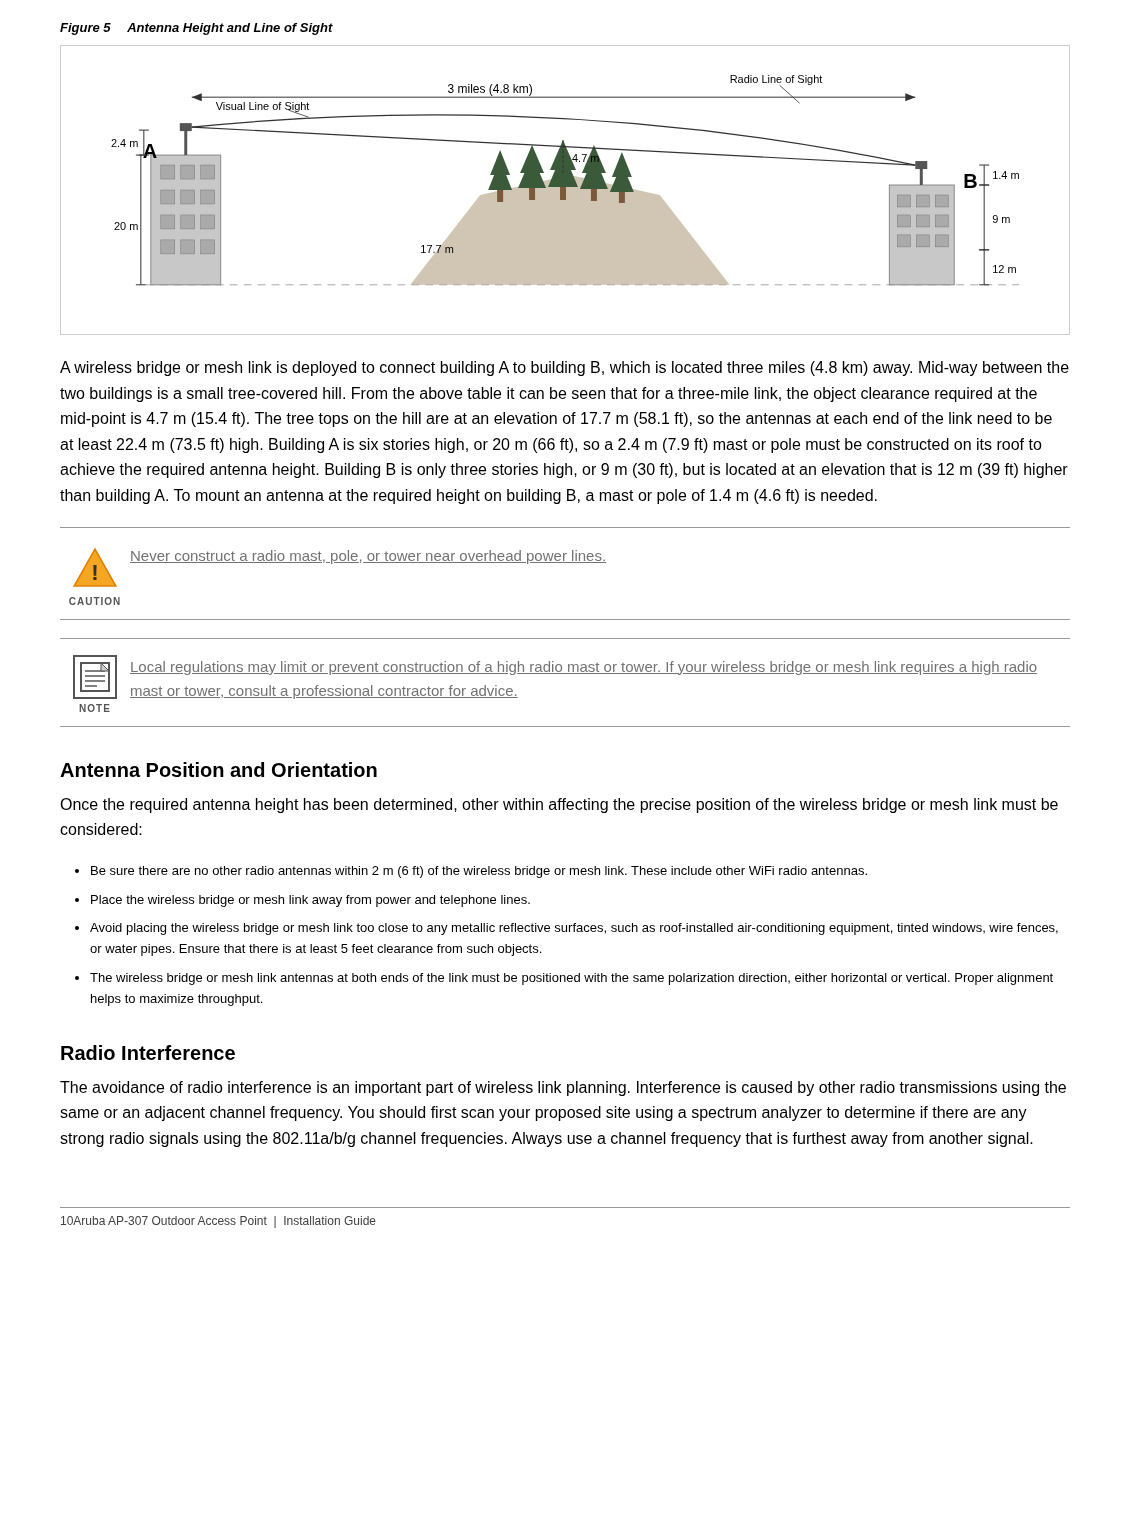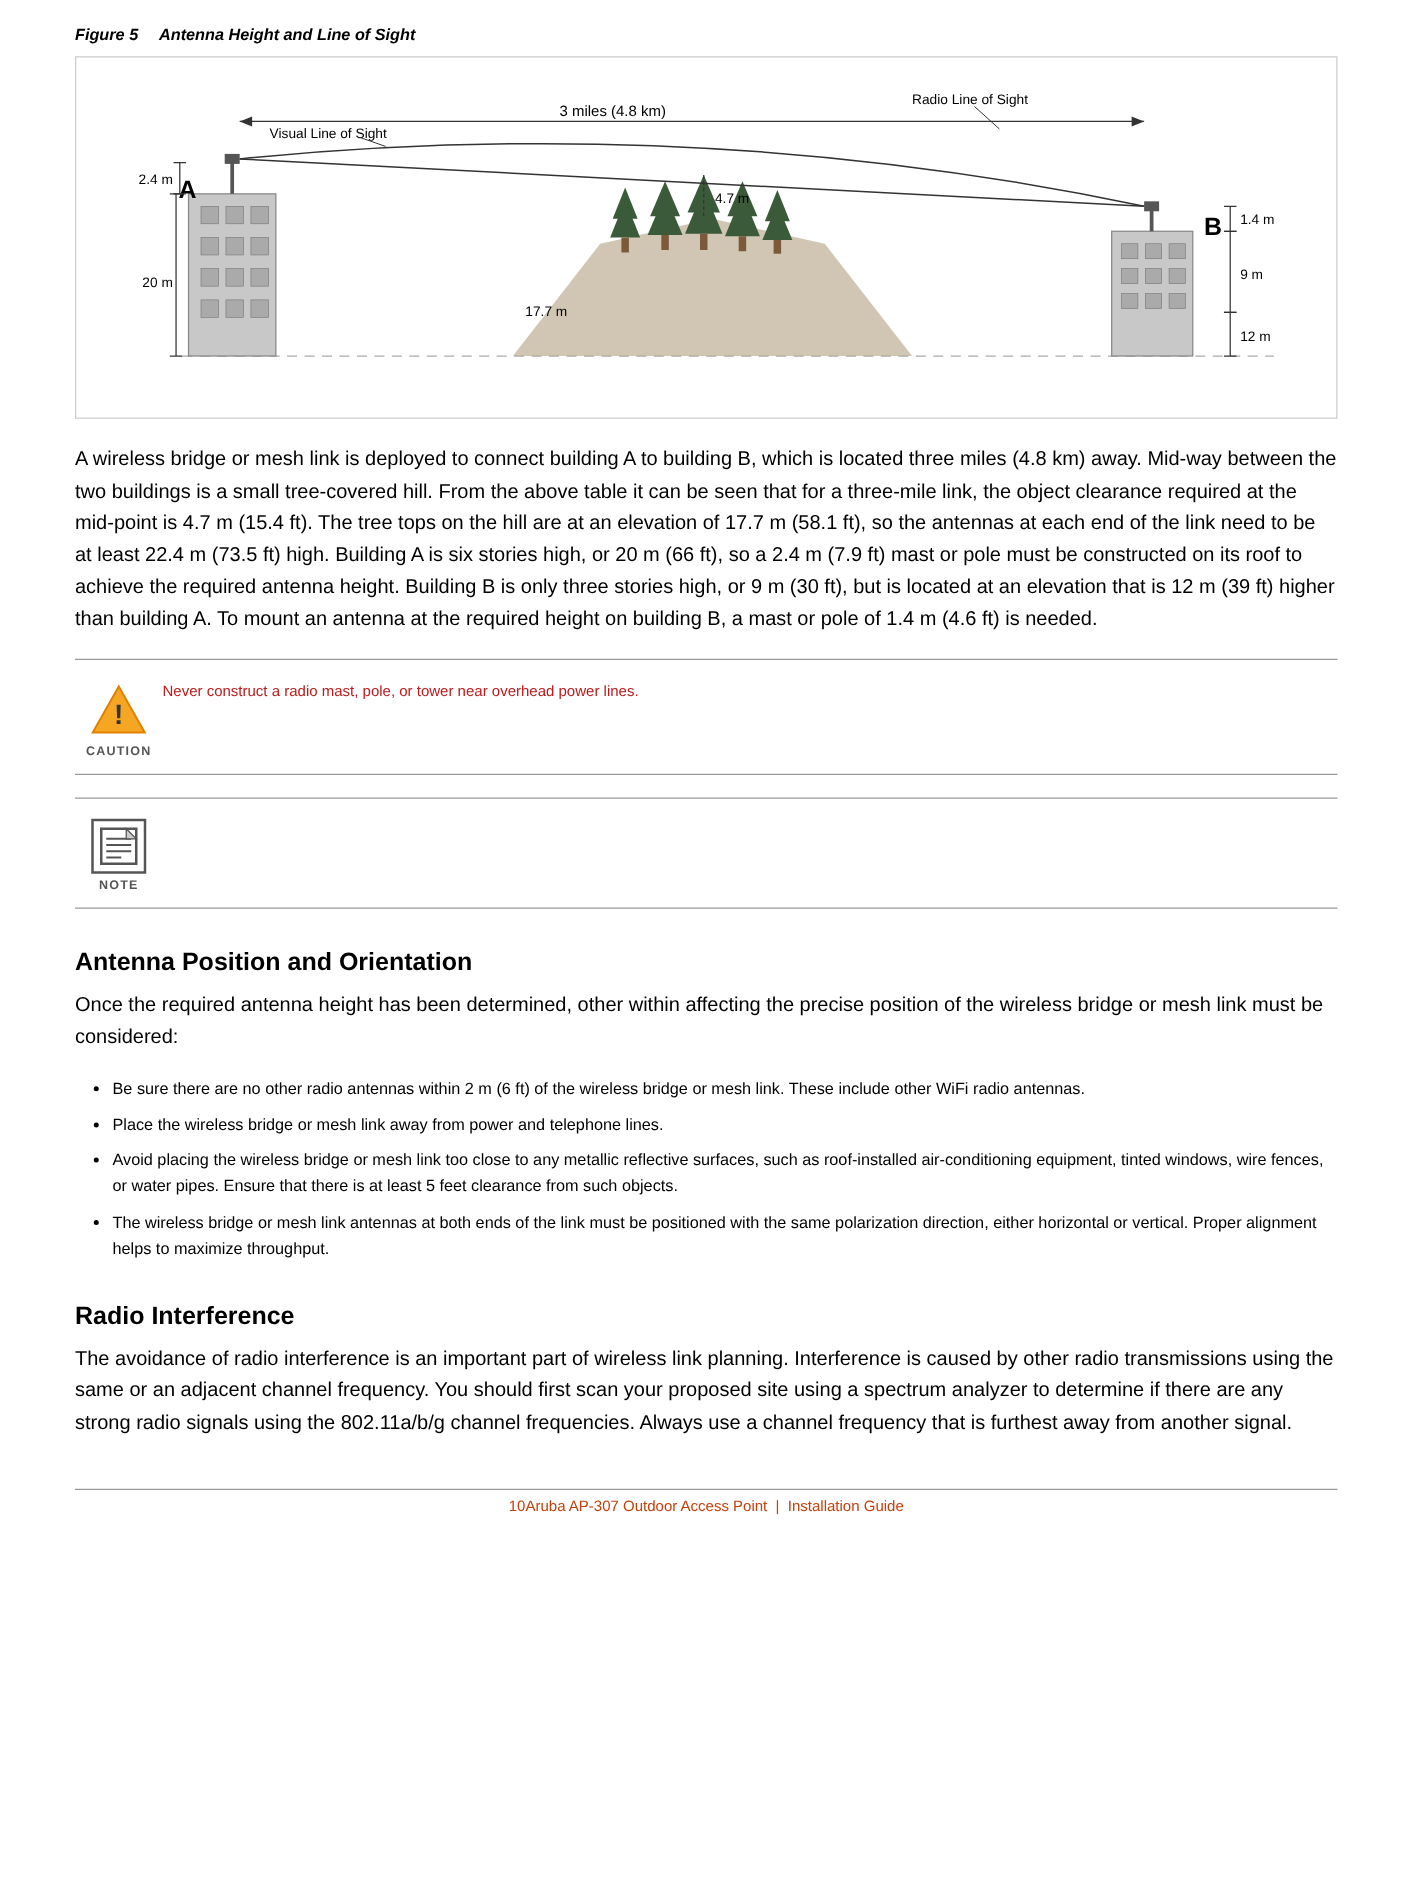--- a/index.html
+++ b/index.html
@@ -76,24 +76,25 @@
 
     .notice-label {
       font-size: 10px;
       font-weight: bold;
       letter-spacing: 1px;
       margin-top: 4px;
       color: #555;
     }
 
     .notice-text {
-      font-size: 12px;
+      font-size: 15px;
       line-height: 1.6;
       padding-top: 4px;
-      color: #b91c1c;
+      color: #737373;
+      text-decoration: underline;
     }
 
     
     .section-heading {
       font-size: 20px;
       font-weight: bold;
       color: #000;
       margin-bottom: 10px;
       margin-top: 32px;
     }
@@ -106,26 +107,26 @@
     }
     .bullet-list li {
       font-size: 13px;
       line-height: 1.6;
       margin-bottom: 8px;
     }
 
     
     .footer {
       border-top: 1px solid #999;
-      margin-top: 40px;
+      margin-top: 56px;
       padding-top: 6px;
       display: flex;
-      justify-content: center;
+      justify-content: flex-start;
       font-size: 12px;
-      color: #c2410c;
+      color: #404040;
     }
 
     
     .diagram-svg {
       width: 100%;
       height: 100%;
     }
   </style>
 </head>
 <body>
@@ -269,20 +270,21 @@
         <line x1="8" y1="12" x2="28" y2="12" stroke="#555" stroke-width="1.5"></line>
         <line x1="8" y1="17" x2="28" y2="17" stroke="#555" stroke-width="1.5"></line>
         <line x1="8" y1="22" x2="28" y2="22" stroke="#555" stroke-width="1.5"></line>
         <line x1="8" y1="27" x2="20" y2="27" stroke="#555" stroke-width="1.5"></line>
 
         <polygon points="24,4 32,12 24,12" fill="#ccc" stroke="#555" stroke-width="1"></polygon>
       </svg>
     </div>
     <span class="notice-label">NOTE</span>
   </div>
+  <div class="notice-text">Local regulations may limit or prevent construction of a high radio mast or tower. If your wireless bridge or mesh link requires a high radio mast or tower, consult a professional contractor for advice.</div>
 </div>
 
 <h2 class="section-heading">Antenna Position and Orientation</h2>
 
 <p class="body-text">Once the required antenna height has been determined, other within affecting the precise position of the wireless bridge or mesh link must be considered:</p>
 
 <ul class="bullet-list">
   <li><span>Be sure there are no other radio antennas within 2 m (6 ft) of the wireless bridge or mesh link. These include other WiFi radio antennas.</span></li>
   <li><span>Place the wireless bridge or mesh link away from power and telephone lines.</span></li>
   <li><span>Avoid placing the wireless bridge or mesh link too close to any metallic reflective surfaces, such as roof-installed air-conditioning equipment, tinted windows, wire fences, or water pipes. Ensure that there is at least 5 feet clearance from such objects.</span></li>

